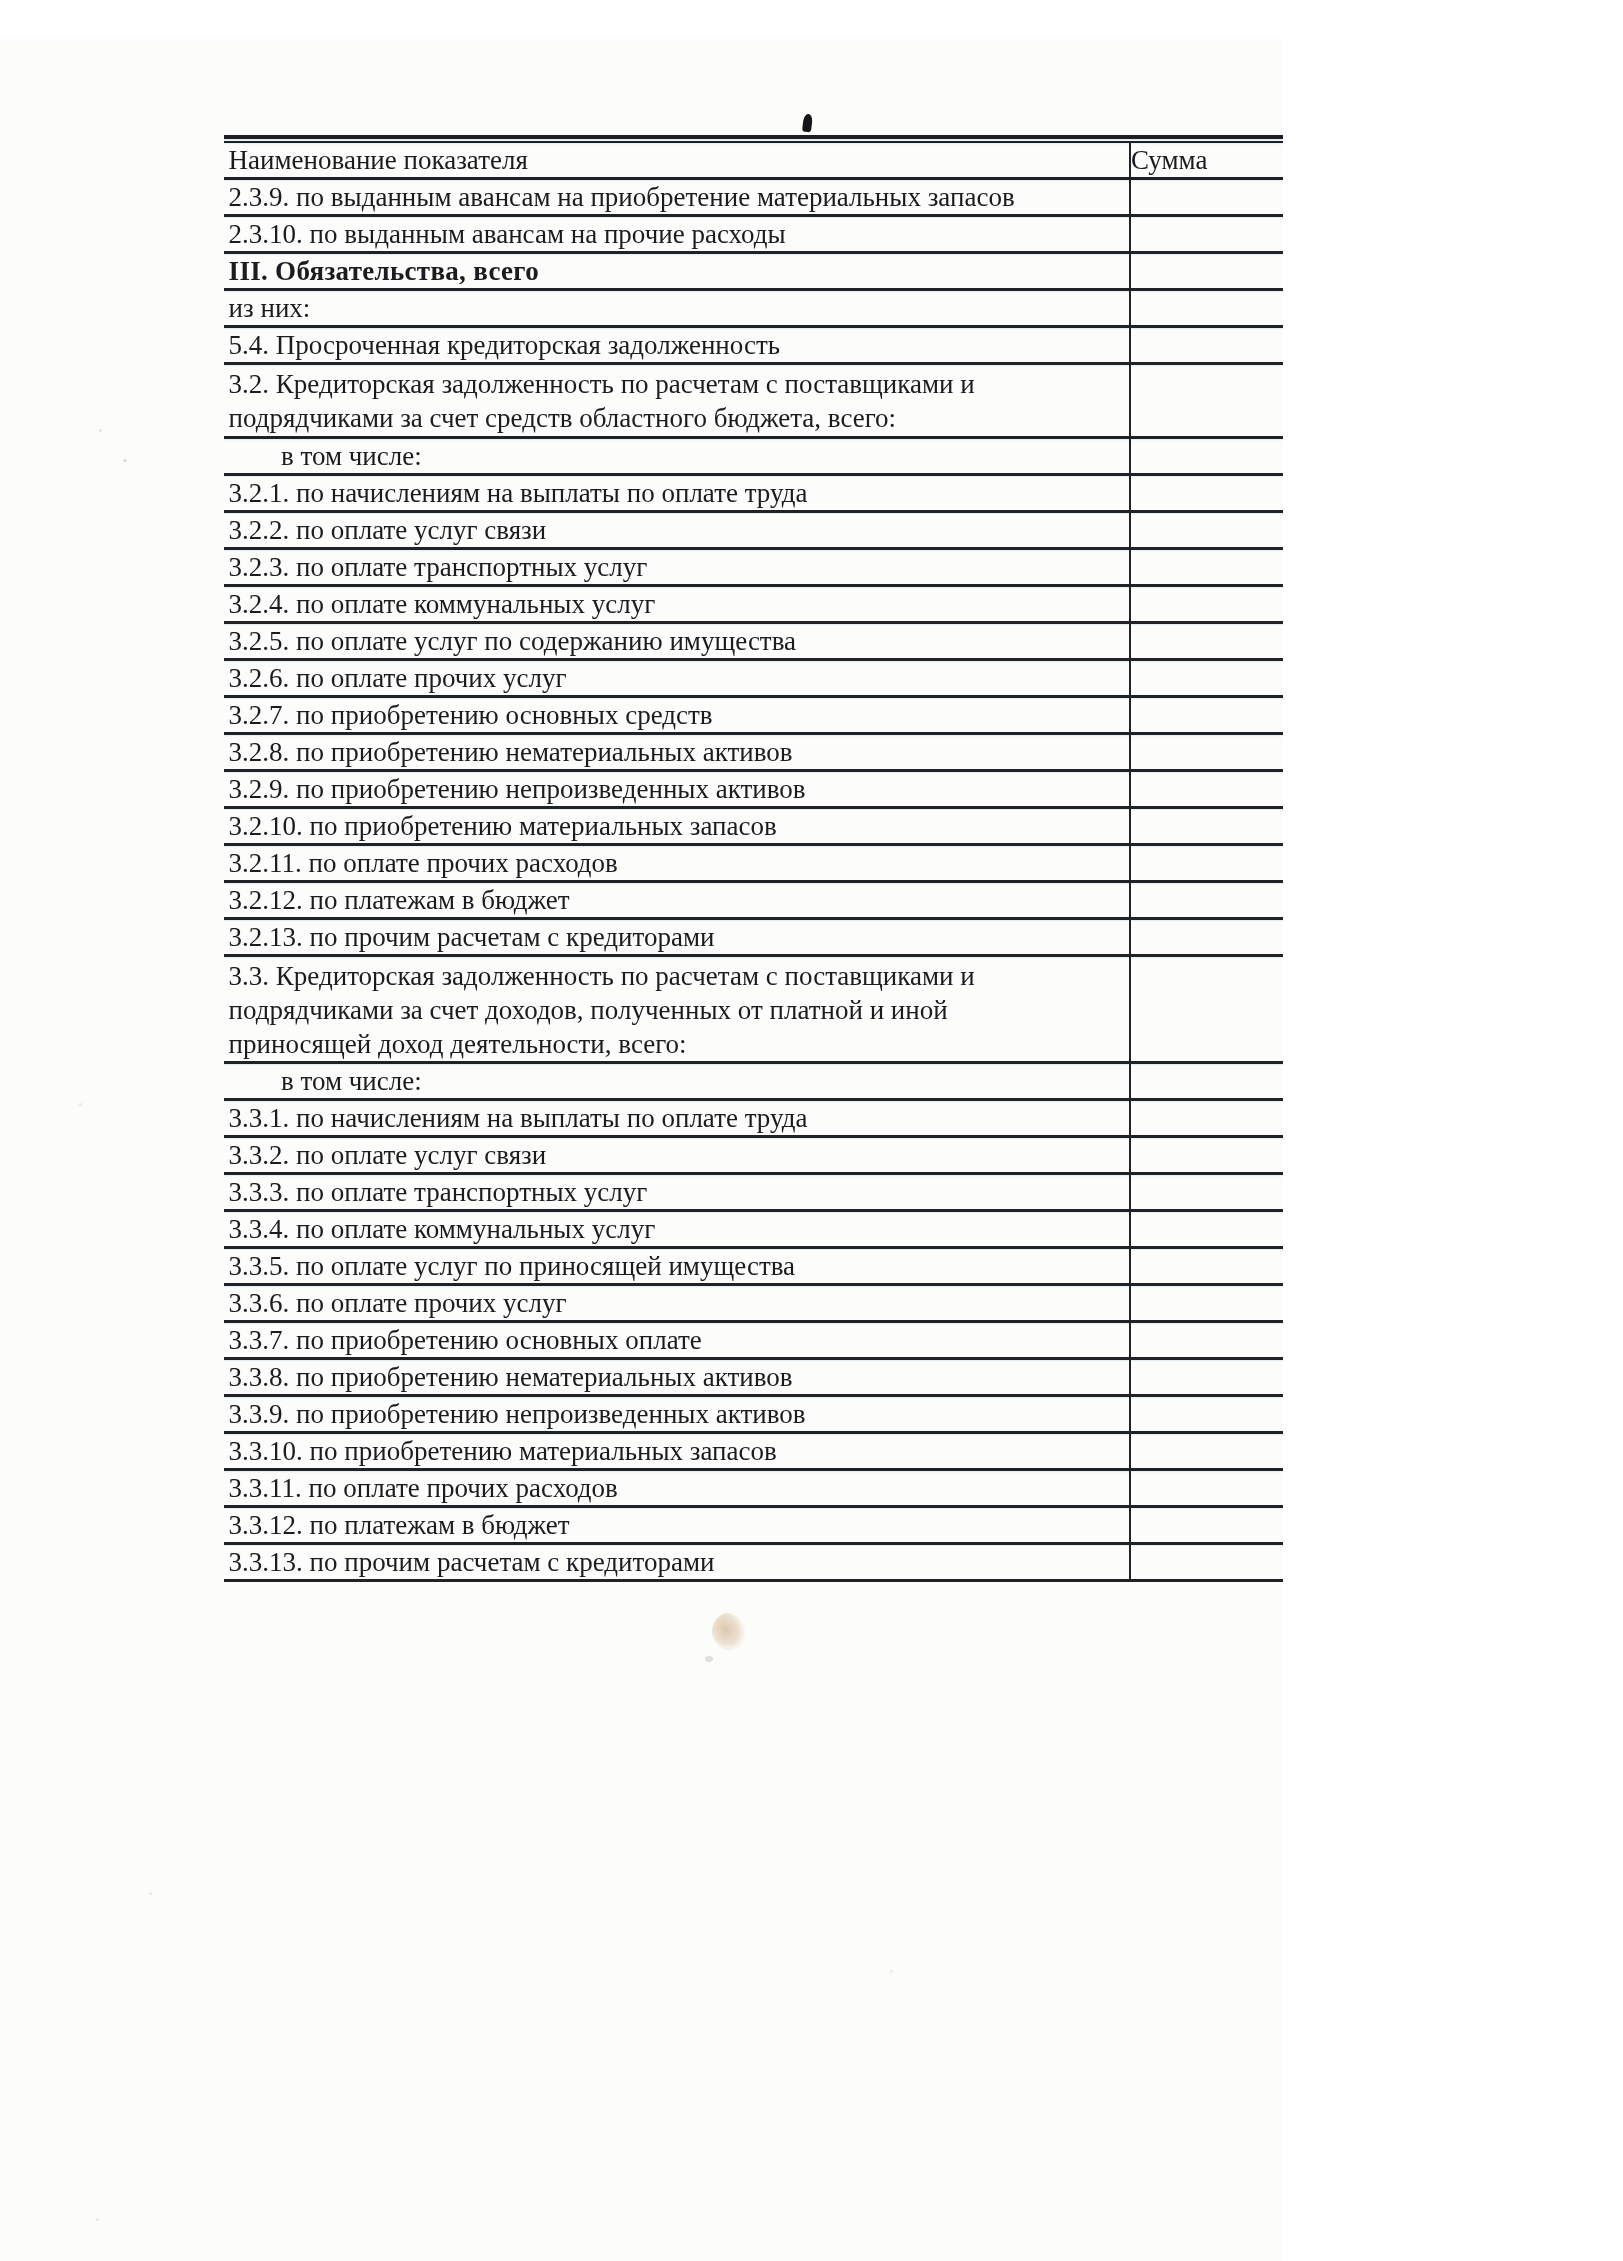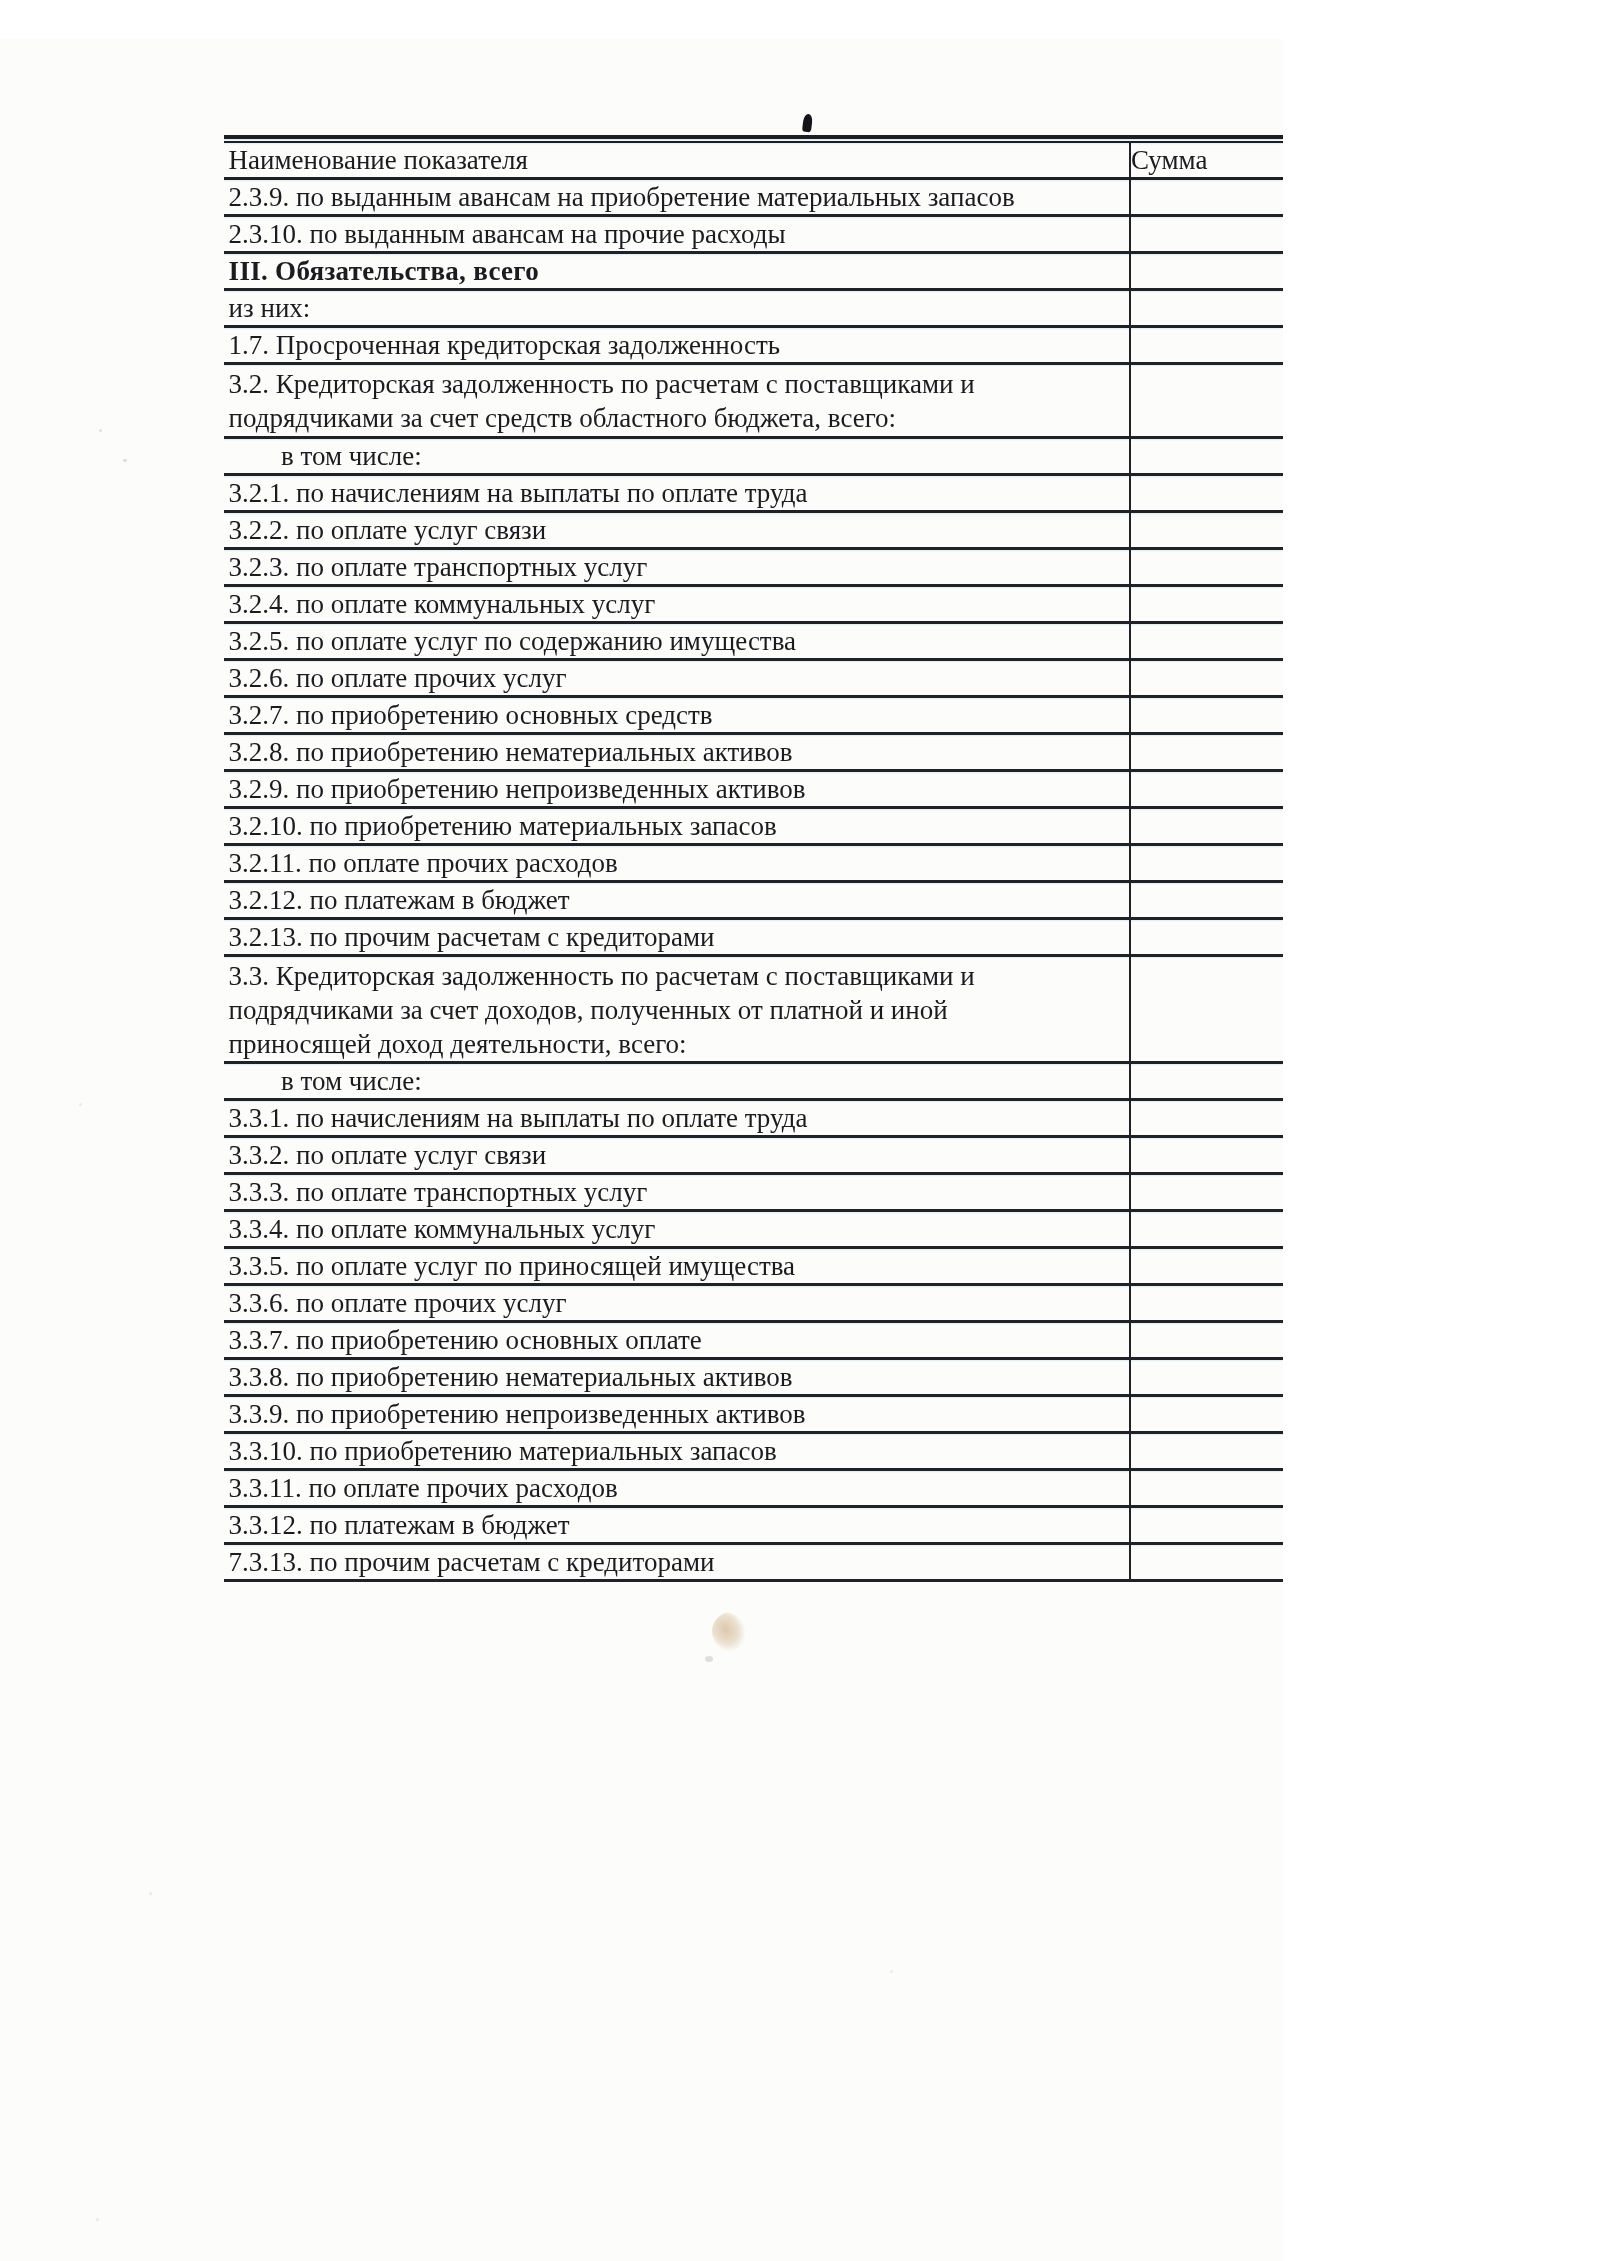--- a/index.html
+++ b/index.html
@@ -156,21 +156,21 @@
           </tr>
           <tr class="style-bold">
             <td class="cell-name">III. Обязательства, всего</td>
             <td class="cell-value"></td>
           </tr>
           <tr class="style-normal">
             <td class="cell-name">из них:</td>
             <td class="cell-value"></td>
           </tr>
           <tr class="style-normal">
-            <td class="cell-name">1.7. Просроченная кредиторская задолженность</td>
+            <td class="cell-name">5.4. Просроченная кредиторская задолженность</td>
             <td class="cell-value"></td>
           </tr>
           <tr class="style-multiline">
             <td class="cell-name">3.2. Кредиторская задолженность по расчетам с поставщиками и
 подрядчиками за счет средств областного бюджета, всего:</td>
             <td class="cell-value"></td>
           </tr>
           <tr class="style-indent">
             <td class="cell-name">в том числе:</td>
             <td class="cell-value"></td>
@@ -279,21 +279,21 @@
           </tr>
           <tr class="style-normal">
             <td class="cell-name">3.3.11. по оплате прочих расходов</td>
             <td class="cell-value"></td>
           </tr>
           <tr class="style-normal">
             <td class="cell-name">3.3.12. по платежам в бюджет</td>
             <td class="cell-value"></td>
           </tr>
           <tr class="style-normal">
-            <td class="cell-name">7.3.13. по прочим расчетам с кредиторами</td>
+            <td class="cell-name">3.3.13. по прочим расчетам с кредиторами</td>
             <td class="cell-value"></td>
           </tr>
         </tbody>
     </table>
   </div>
 
 </div>
 
 
 </body></html>

